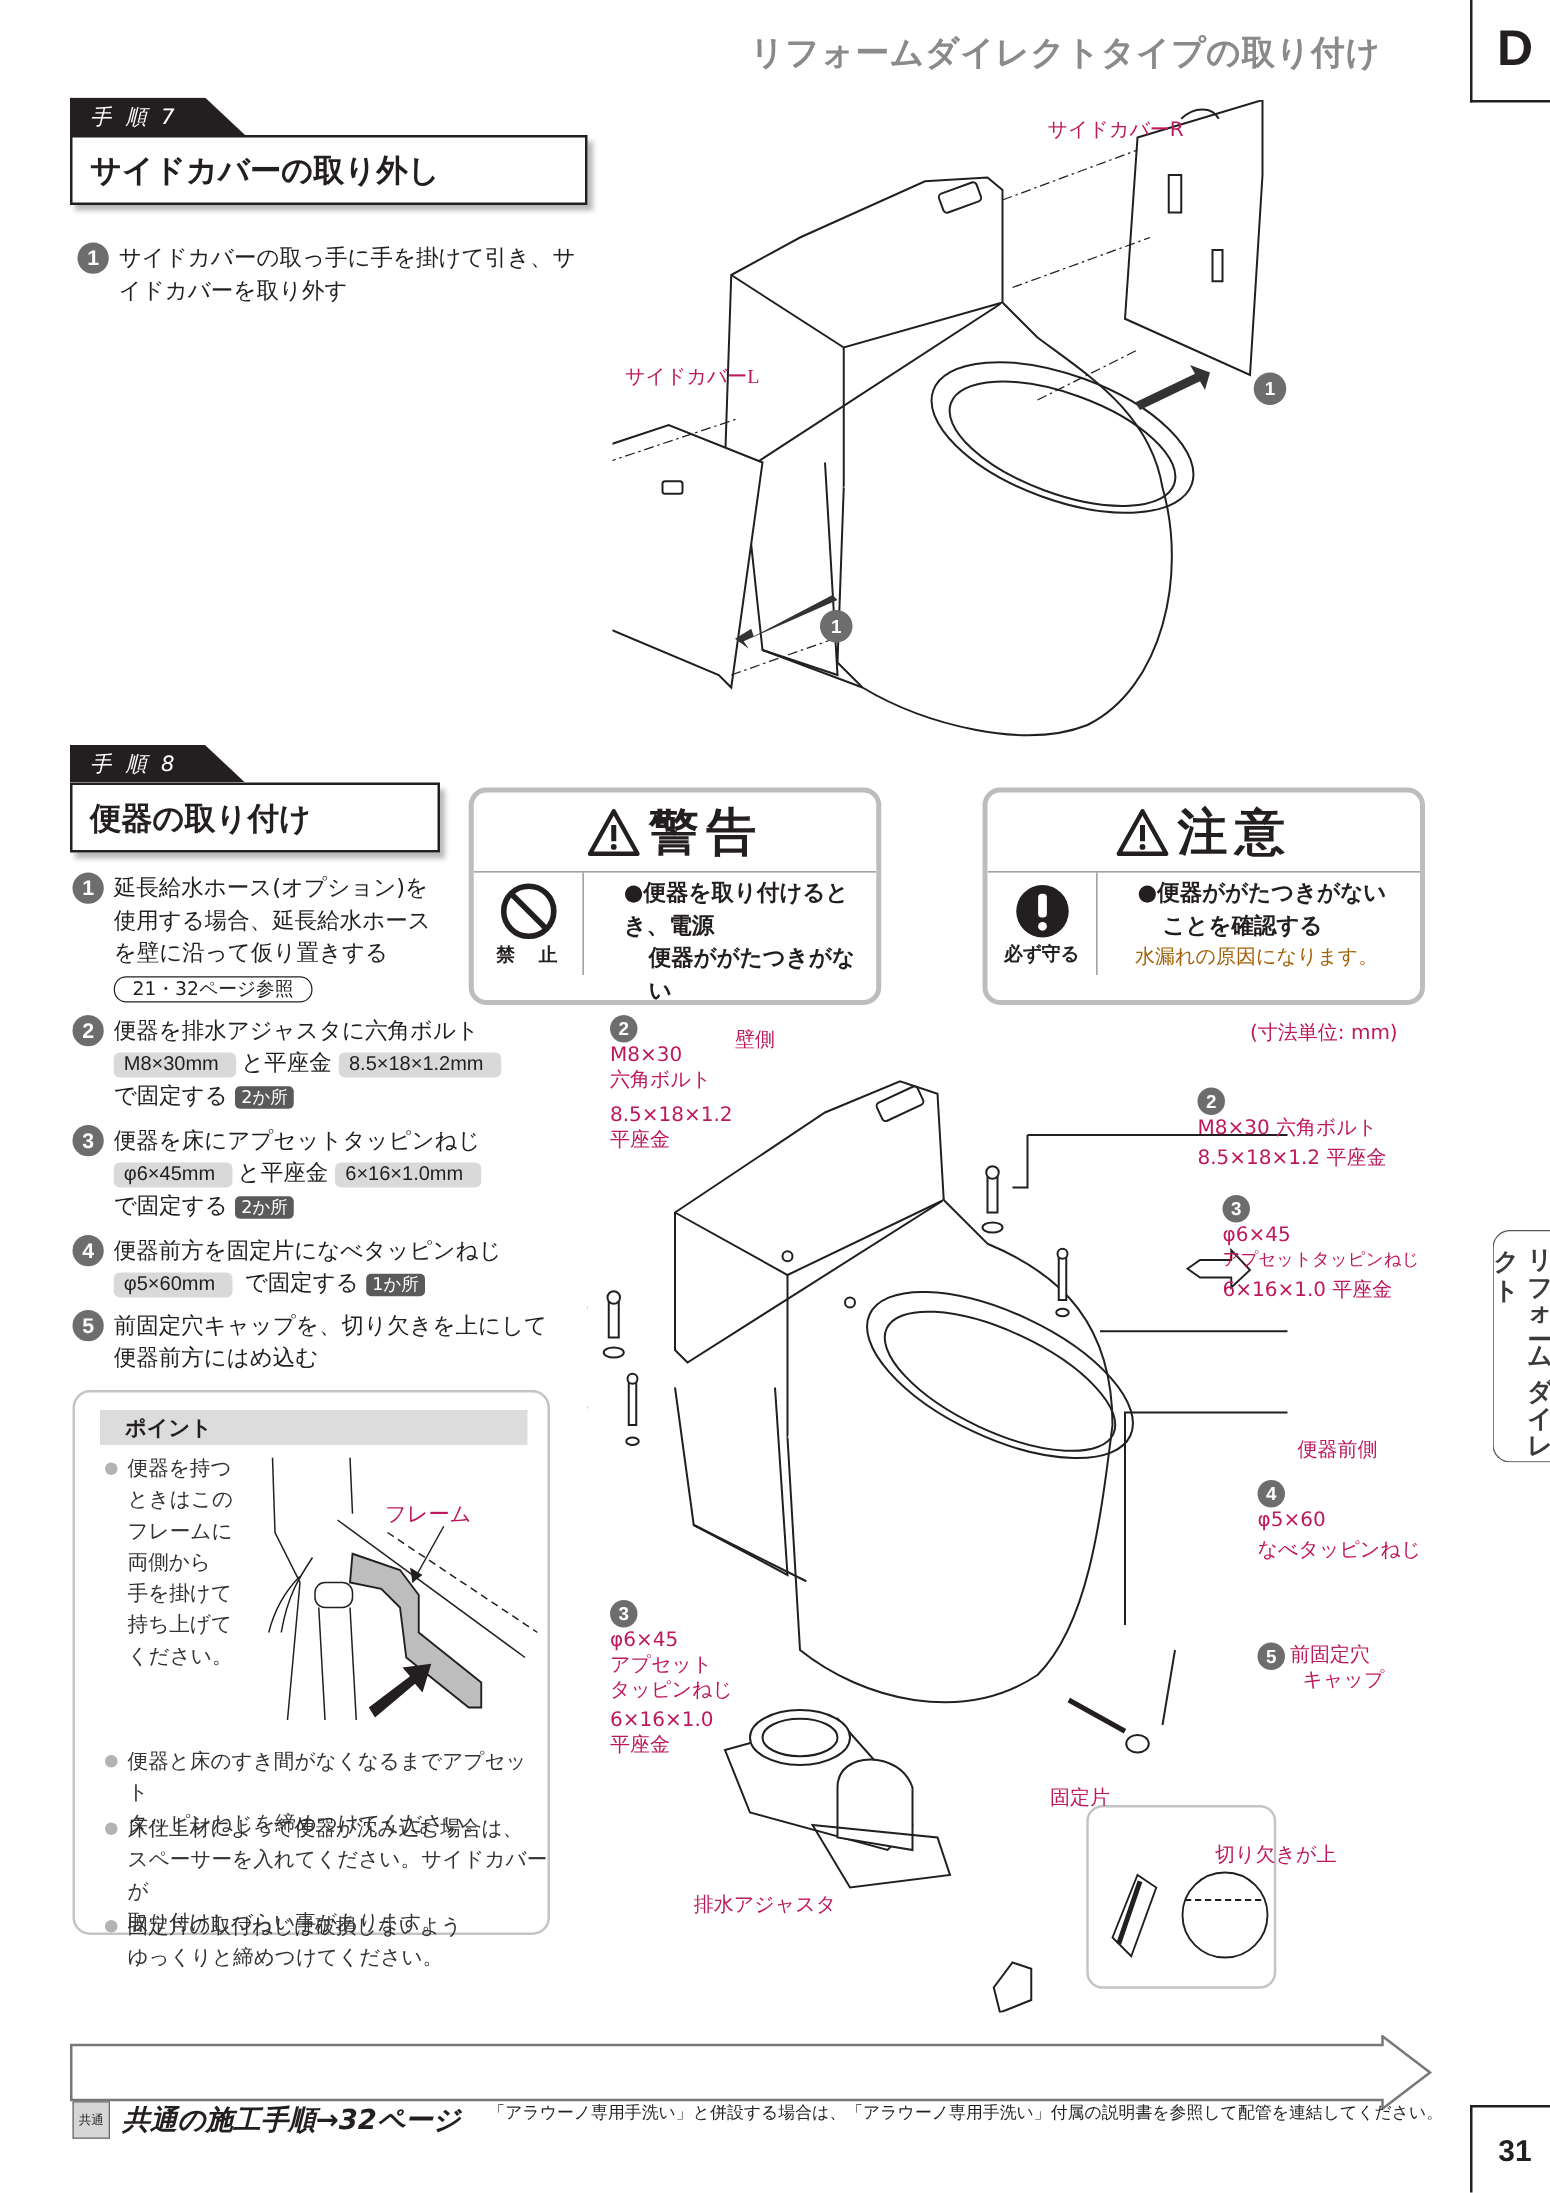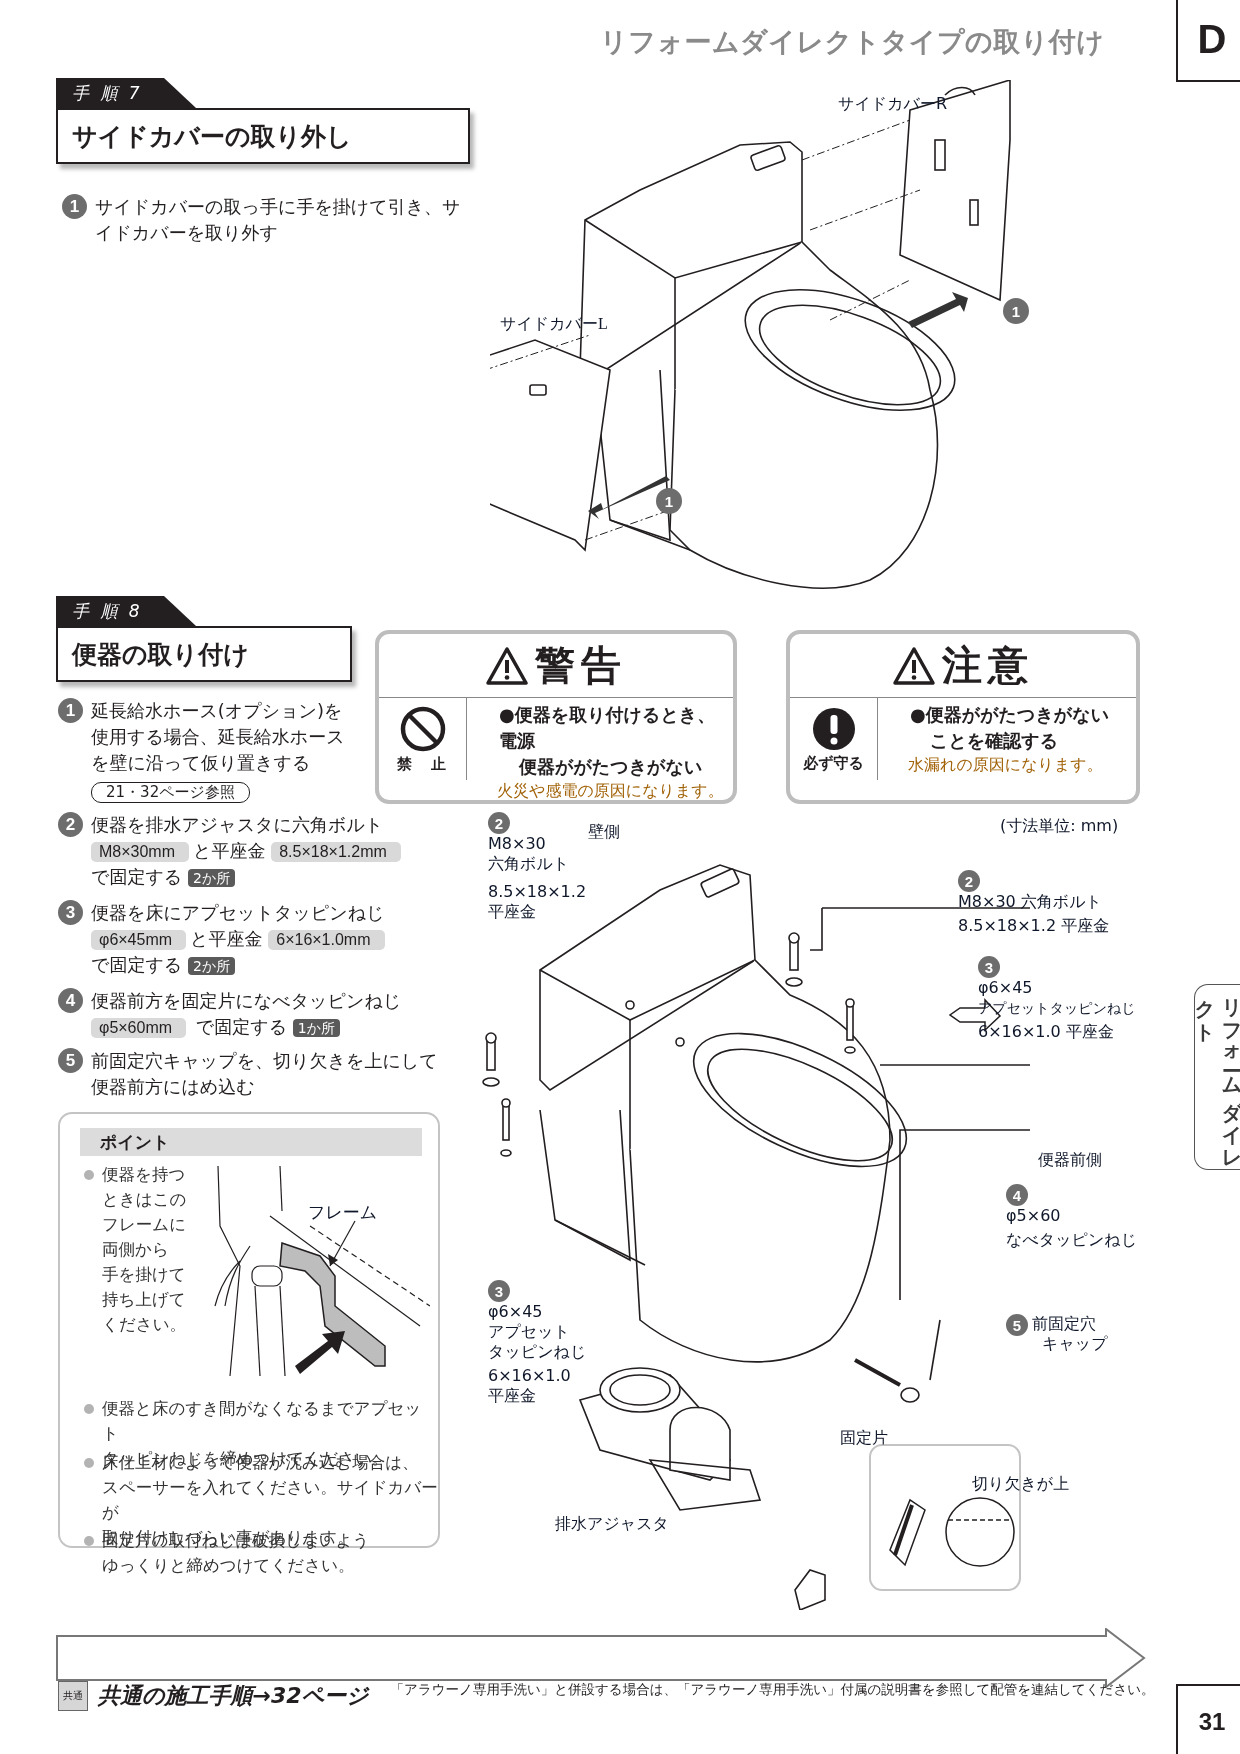--- a/index.html
+++ b/index.html
@@ -33,21 +33,21 @@
   .warn-main { font-size: 18px; font-weight: bold; line-height: 26px; margin-left: 22px; }
   .warn-sub { font-size: 16px; line-height: 22px; color: #a16207; padding-left: 20px; }
 
   
   .point-box { border: 2px solid #c4c4c4; border-radius: 14px; background: #fff; }
   .point-head { background: #dcdcdc; height: 28px; font-size: 17px; font-weight: bold; padding-left: 20px; display: flex; align-items: center; }
   .bullet-dot { display: inline-block; width: 10px; height: 10px; border-radius: 50%; background: #b3b3b3; margin-right: 8px; flex-shrink: 0; margin-top: 8px; }
   .point-item { display: flex; font-size: 16.5px; line-height: 25px; color: #333; }
 
   
-  .dlabel { font-size: 16px; color: #0f172a; line-height: 20px; white-space: nowrap; }
+  .dlabel { font-size: 16px; color: #be185d; line-height: 20px; white-space: nowrap; }
   .dnum { display: inline-flex; width: 22px; height: 22px; border-radius: 50%; background: #6d6d6d; color: #fff; font-weight: bold; font-size: 15px; align-items: center; justify-content: center; font-family: "Liberation Sans", sans-serif; }
 
   
   .footer-arrow { left: 56px; top: 1628px; width: 1090px; height: 60px; }
   .footer-content { left: 58px; top: 1640px; height: 38px; display: flex; align-items: flex-start; gap: 10px; white-space: nowrap; margin-top: 41px; }
   .kyotsu-badge { width: 30px; height: 30px; background: #d6d6d6; border: 1px solid #666; font-size: 10px; display: flex; align-items: center; justify-content: center; }
   .footer-main { font-size: 22px; font-weight: bold; font-style: italic; }
   .footer-note { font-size: 13.5px; margin-left: 12px; }
   .page-num { left: 1176px; top: 1684px; width: 70px; height: 74px; border: 2px solid #231f20; border-right: none; border-bottom: none; display: flex; align-items: center; justify-content: center; font-family: "Liberation Sans", sans-serif; font-weight: bold; font-size: 24px; }
   .side-index { left: 1194px; top: 984px; width: 50px; height: 186px; border: 1.5px solid #555; border-right: none; border-radius: 14px 0 0 14px; display: flex; align-items: center; justify-content: center; writing-mode: vertical-rl; font-size: 20px; font-weight: bold; color: #3a3a3a; letter-spacing: 2px; }
@@ -100,21 +100,21 @@
     <path d="M340 240 L420 200"></path>
     <path d="M-5 290 L100 255"></path>
     <path d="M95 460 L180 430"></path>
   </g>
   <g fill="#333">
     <path d="M470 225 L422 248 L418 242 L466 219 L462 212 L478 218 L474 232 Z"></path>
     <path d="M190 375 L115 408 L119 414 L108 406 L121 398 L123 404 L186 371 Z" transform="translate(-10 25)"></path>
   </g>
 </svg>
 <div class="abs dlabel" style="left:838px;top:94px;">サイドカバーR</div>
-<div class="abs dlabel" style="left:500px;top:314px;font-family:Liberation Serif, serif;">サイドカバーL</div>
+<div class="abs dlabel" style="left:500px;top:292px;font-family:Liberation Serif, serif;">サイドカバーL</div>
 <div class="abs dnum" style="left:1003px;top:298px;width:26px;height:26px;">1</div>
 <div class="abs dnum" style="left:656px;top:488px;width:26px;height:26px;">1</div>
 
 <div class="abs" style="left:56px;top:596px;">
   <div class="step-label">手 順 8</div>
 </div>
 <div class="abs step-title-box" style="left:56px;top:626px;width:296px;height:56px;">
   <span>便器の取り付け</span>
 </div>
 
@@ -223,21 +223,21 @@
   </div>
   <div class="point-item" style="position:absolute;left:24px;top:414px;">
     <span class="bullet-dot"></span>
     <div>
       <div>固定片の取付ねじは破損しないよう</div>
       <div>ゆっくりと締めつけてください。</div>
     </div>
   </div>
 </div>
 
-<div class="abs warn-box" style="left:375px;top:630px;width:362px;height:174px;">
+<div class="abs warn-box" style="left:375px;top:630px;width:330px;height:174px;">
   <div class="warn-head">
     <svg width="44" height="40" viewBox="0 0 44 40">
       <path d="M22 3 L41 37 L3 37 Z" fill="none" stroke="#231f20" stroke-width="3.5" stroke-linejoin="round"></path>
       <rect x="20" y="14" width="4" height="13" fill="#231f20"></rect>
       <circle cx="22" cy="31.5" r="2.3" fill="#231f20"></circle>
     </svg>
     <span>警告</span>
   </div>
   <div class="warn-body">
     <div class="warn-icon-col">

